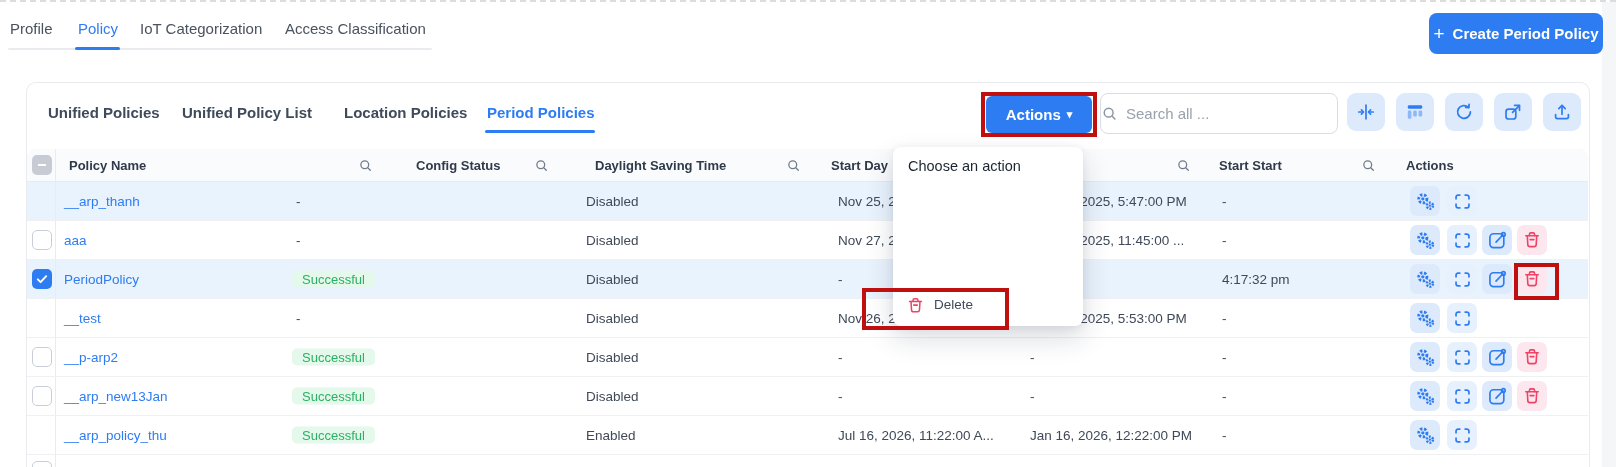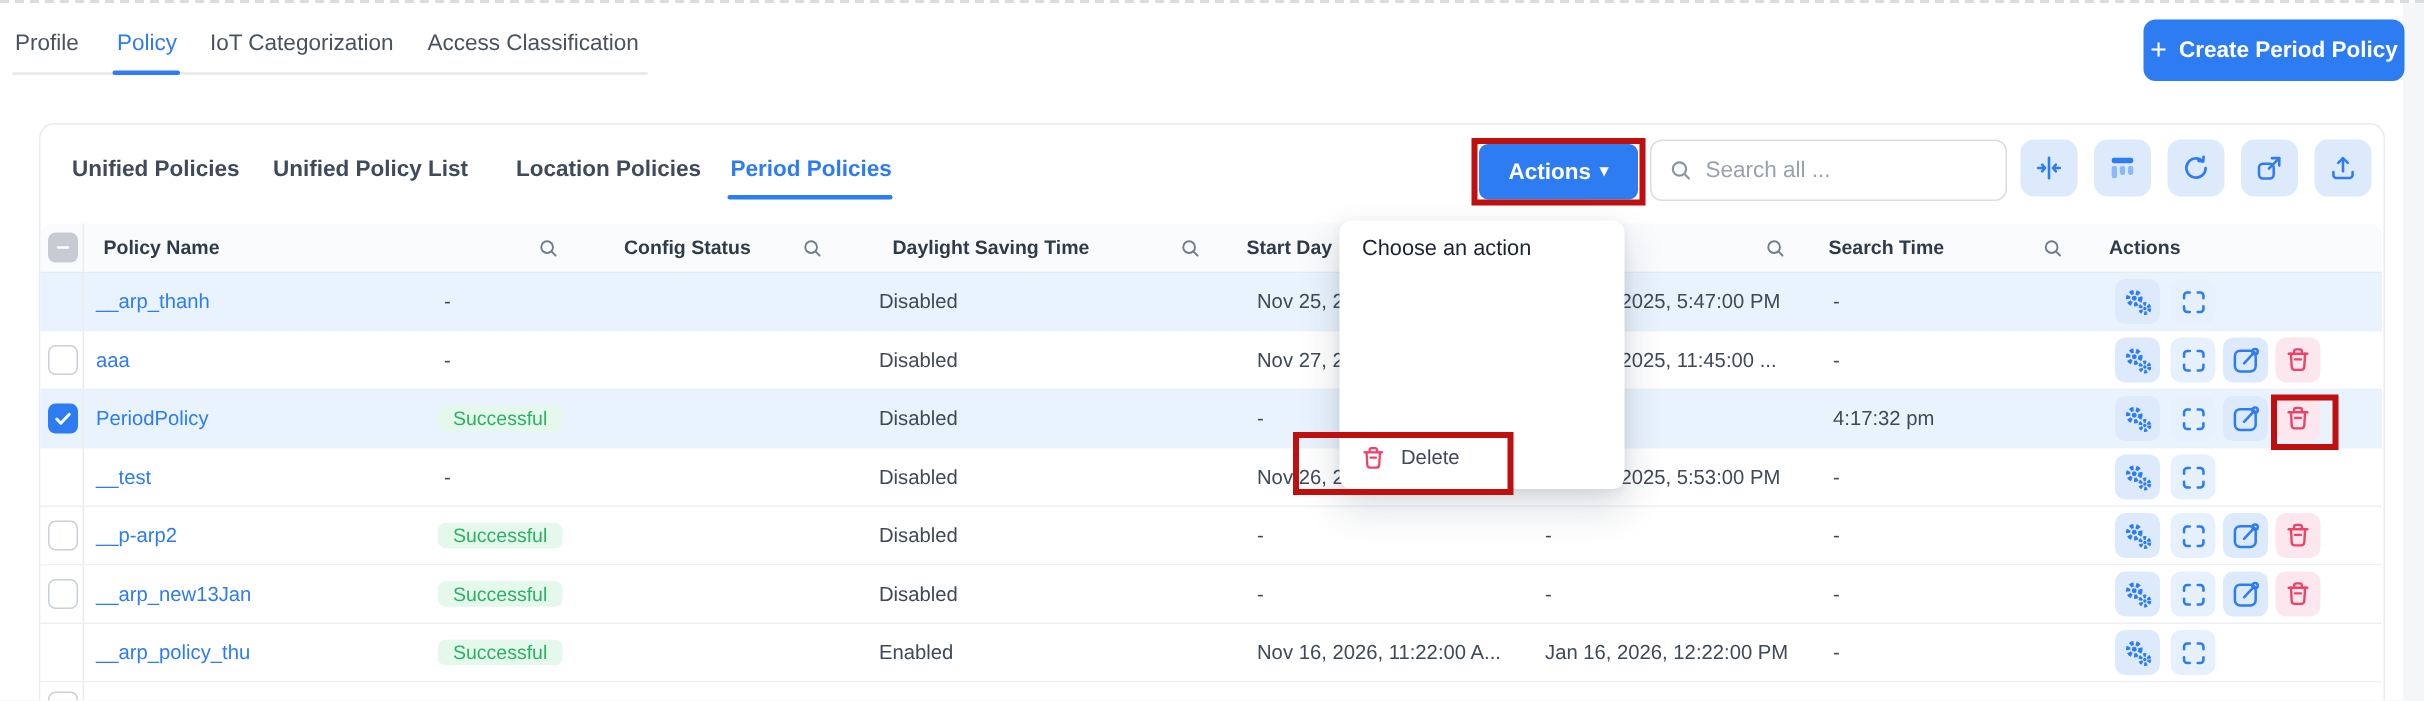--- a/index.html
+++ b/index.html
@@ -38,21 +38,21 @@
   .actions-btn{
     position:absolute; left:986px; top:94px; width:106px; height:37px;
     background:#2e7cf2; color:#fff; border:none; border-radius:6px;
     font-family:"Liberation Sans",sans-serif; font-size:15px; font-weight:700; cursor:pointer;
     display:flex; align-items:center; justify-content:center; gap:6px; z-index:4;
   }
   .actions-btn .caret{font-size:11px; line-height:1;}
   .search-box{
     position:absolute; left:1100px; top:91px; width:238px; height:41px;
     border:1px solid #d8dde4; border-radius:8px; background:#fff;
-    display:flex; align-items:center; padding-left:11px; gap:8px;
+    display:flex; align-items:center; gap:8px;
   }
   .search-box input{
     border:none; outline:none; flex:1; font-family:"Liberation Sans",sans-serif;
     font-size:15px; color:#434c59; background:transparent; min-width:0;
   }
   .search-box input::placeholder{color:#99a1ad;}
   .tool-ib{
     position:absolute; top:91px; width:38px; height:38px; border-radius:9px;
     background:#dceafc; border:none; cursor:pointer;
     display:flex; align-items:center; justify-content:center;
@@ -231,21 +231,21 @@
             <path d="M13 13l3.4 3.4"></path>
           </g>
         </svg></span>
     <span class="h" style="left:804px">Start Day</span>
     <span class="hq" style="left:1149px"><svg viewBox="0 0 20 20" width="15" height="15">
           <g fill="none" stroke="#717c8b" stroke-width="1.7" stroke-linecap="round">
             <circle cx="9" cy="9" r="5.2"></circle>
             <path d="M13 13l3.4 3.4"></path>
           </g>
         </svg></span>
-    <span class="h" style="left:1192px">Search Time</span>
+    <span class="h" style="left:1192px">Start Start</span>
     <span class="hq" style="left:1334px"><svg viewBox="0 0 20 20" width="15" height="15">
           <g fill="none" stroke="#717c8b" stroke-width="1.7" stroke-linecap="round">
             <circle cx="9" cy="9" r="5.2"></circle>
             <path d="M13 13l3.4 3.4"></path>
           </g>
         </svg></span>
     <span class="h" style="left:1379px">Actions</span>
   </div>
 
   <div id="rows">
@@ -497,21 +497,21 @@
                 <path d="M5.3 5.8l.5 8.8c.06 1.1 1 2 2.1 2h4.2c1.1 0 2-.9 2.1-2l.5-8.8"></path>
                 <path d="M8.1 9.6h3.8"></path>
               </g>
             </svg></span>
         </span>
       </div>
       <div class="row" style="top: 414px;">
         <a class="c name">__arp_policy_thu</a>
         <span class="c badge">Successful</span>
         <span class="c dl">Enabled</span>
-        <span class="c sd">Nov 16, 2026, 11:22:00 A...</span>
+        <span class="c sd">Jul 16, 2026, 11:22:00 A...</span>
         <span class="c ed">Jan 16, 2026, 12:22:00 PM</span>
         <span class="c st">-</span>
         <span class="ibtn b1">
           <span style="line-height:0"><svg viewBox="0 0 22 22" width="21" height="21">
               <g fill="none" stroke="#2e7cf2">
                 <circle cx="8.2" cy="8.2" r="4.3" stroke-width="3" stroke-dasharray="2.5 1.7"></circle>
                 <circle cx="8.2" cy="8.2" r="1.7" fill="#2e7cf2" stroke="none"></circle>
                 <circle cx="15.6" cy="15.4" r="3.2" stroke-width="2.6" stroke-dasharray="2 1.4"></circle>
                 <circle cx="15.6" cy="15.4" r="1.2" fill="#2e7cf2" stroke="none"></circle>
               </g>

